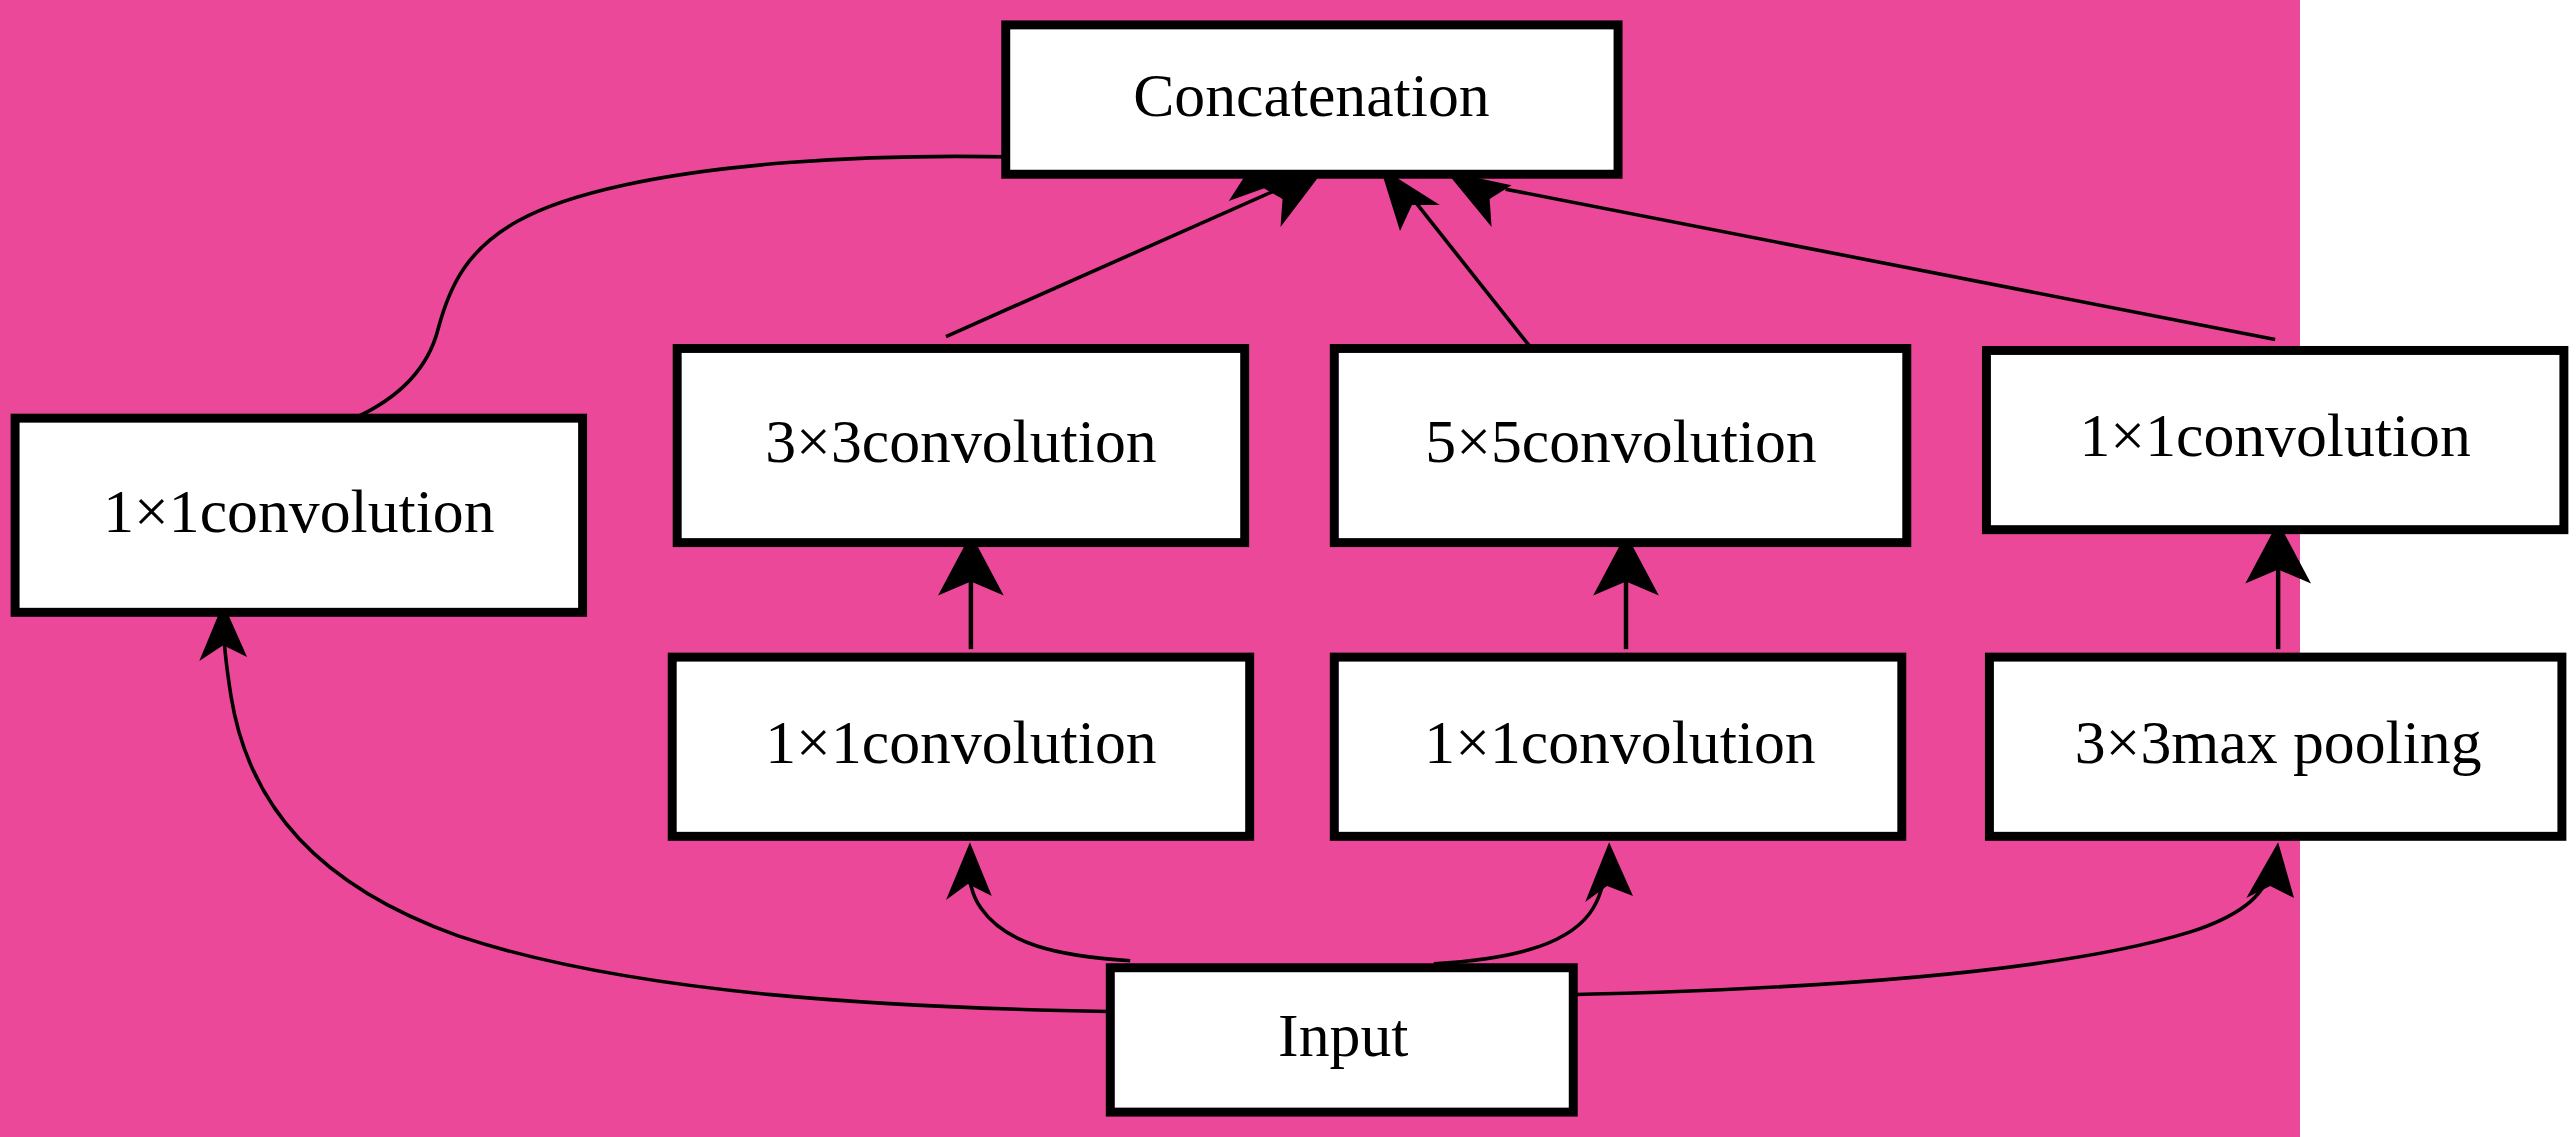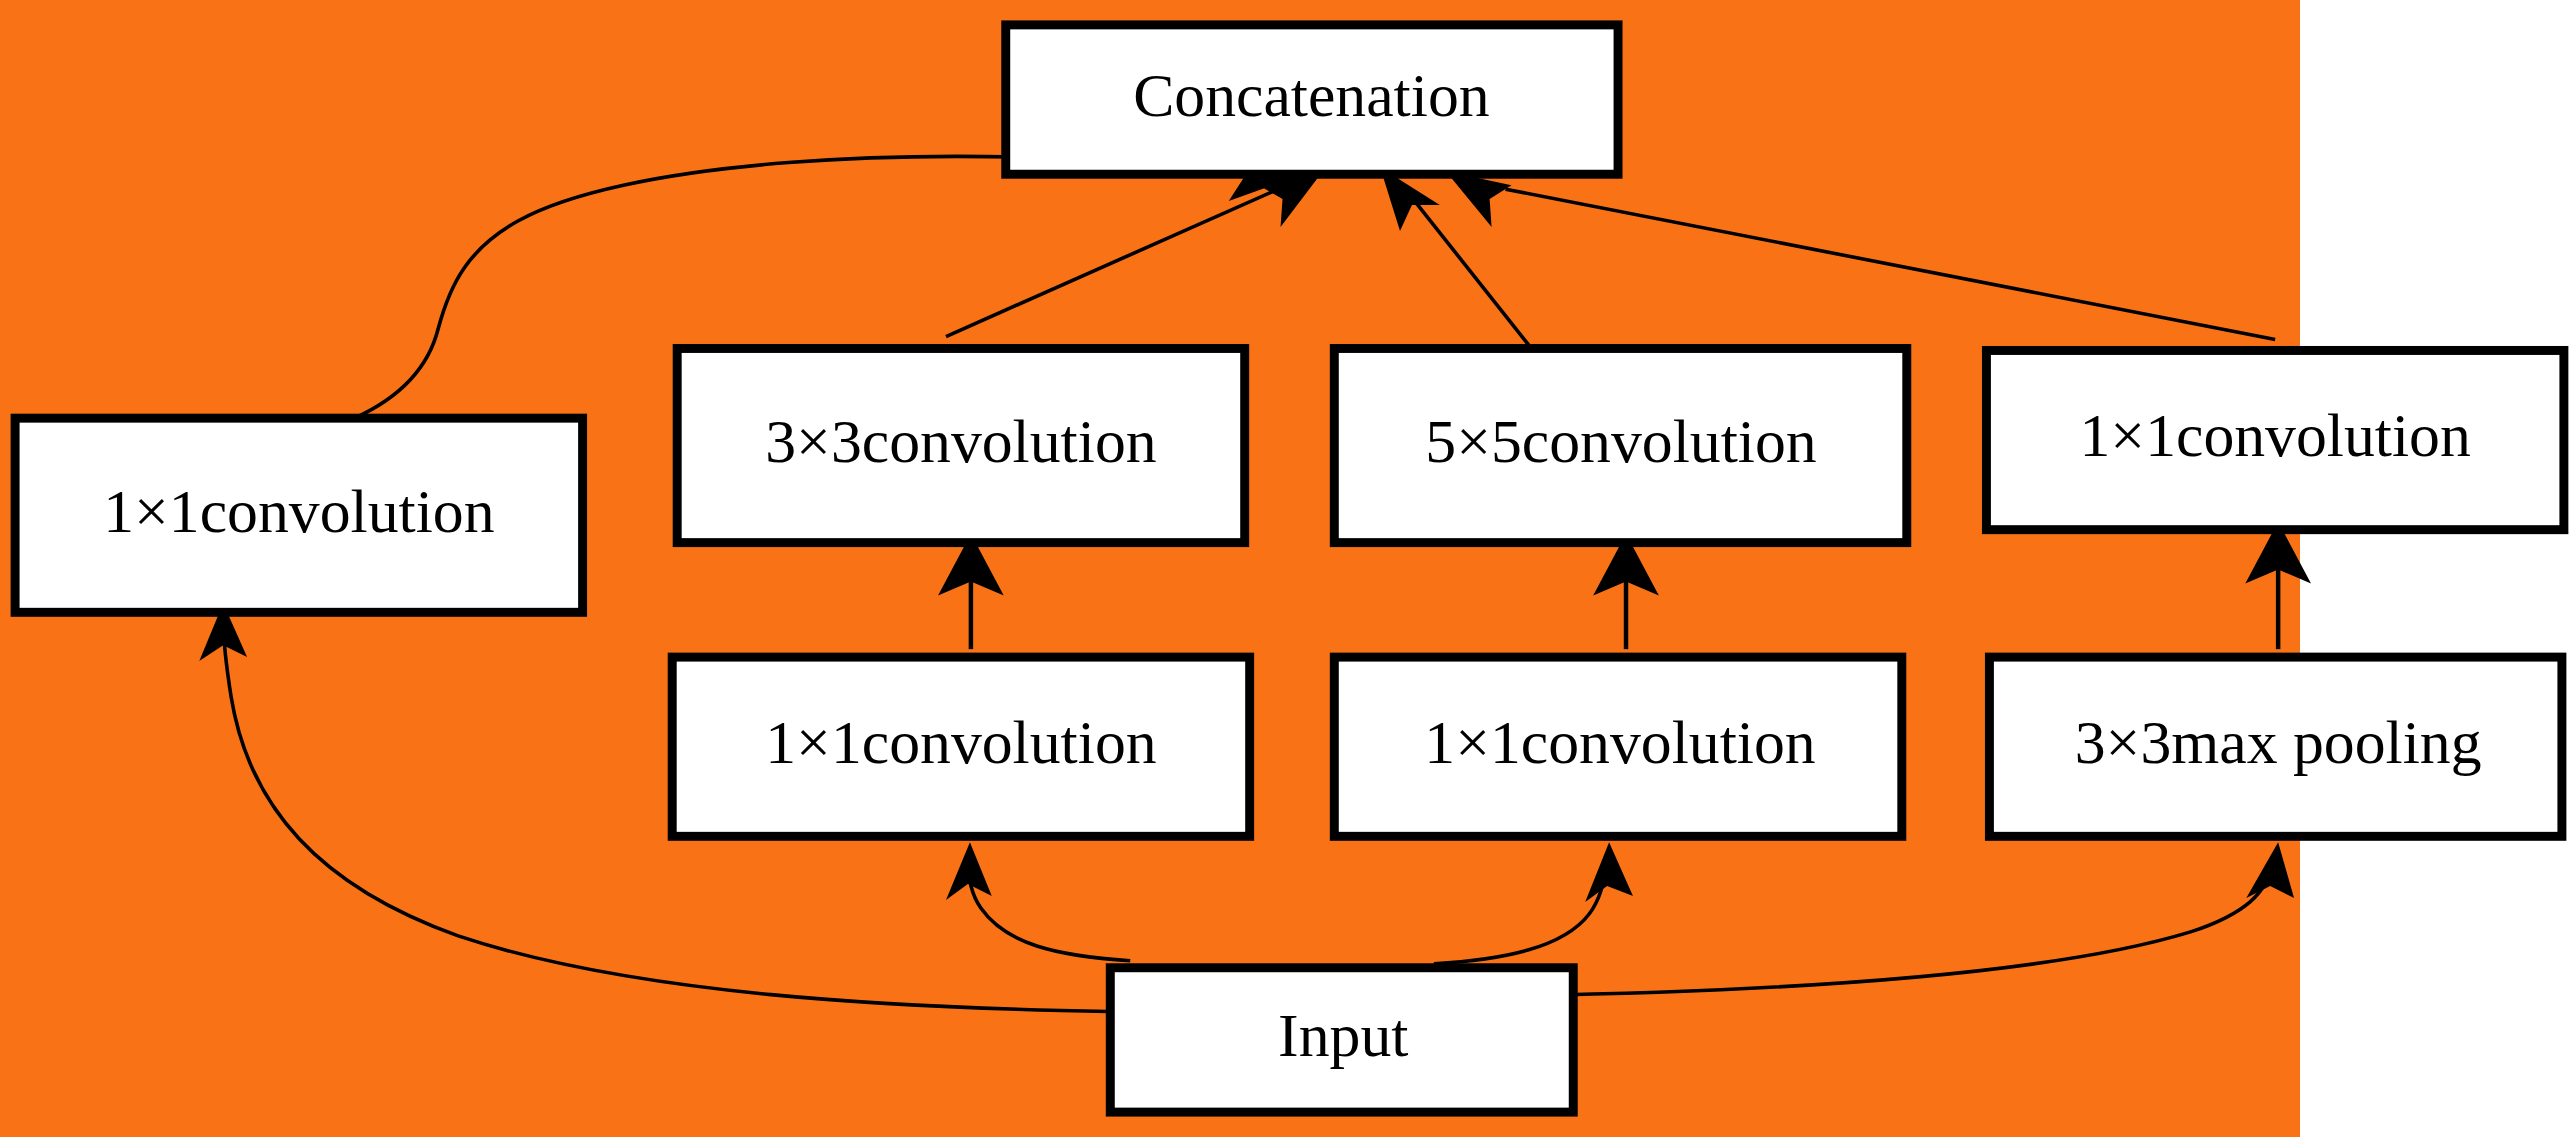--- a/index.html
+++ b/index.html
@@ -11,21 +11,21 @@
   body {
     width: 2576px;
     height: 1137px;
     font-family: "Liberation Serif", "DejaVu Serif", serif;
     overflow: hidden;
   }
   #diagram-root {
     position: relative;
     width: 2300px;
     height: 1137px;
-    background: #f97316;
+    background: #ec4899;
   }
   svg#diagram-svg {
     position: absolute;
     top: 0;
     left: 0;
     width: 2576px;
     height: 1137px;
     display: block;
   }
   .node-box {

